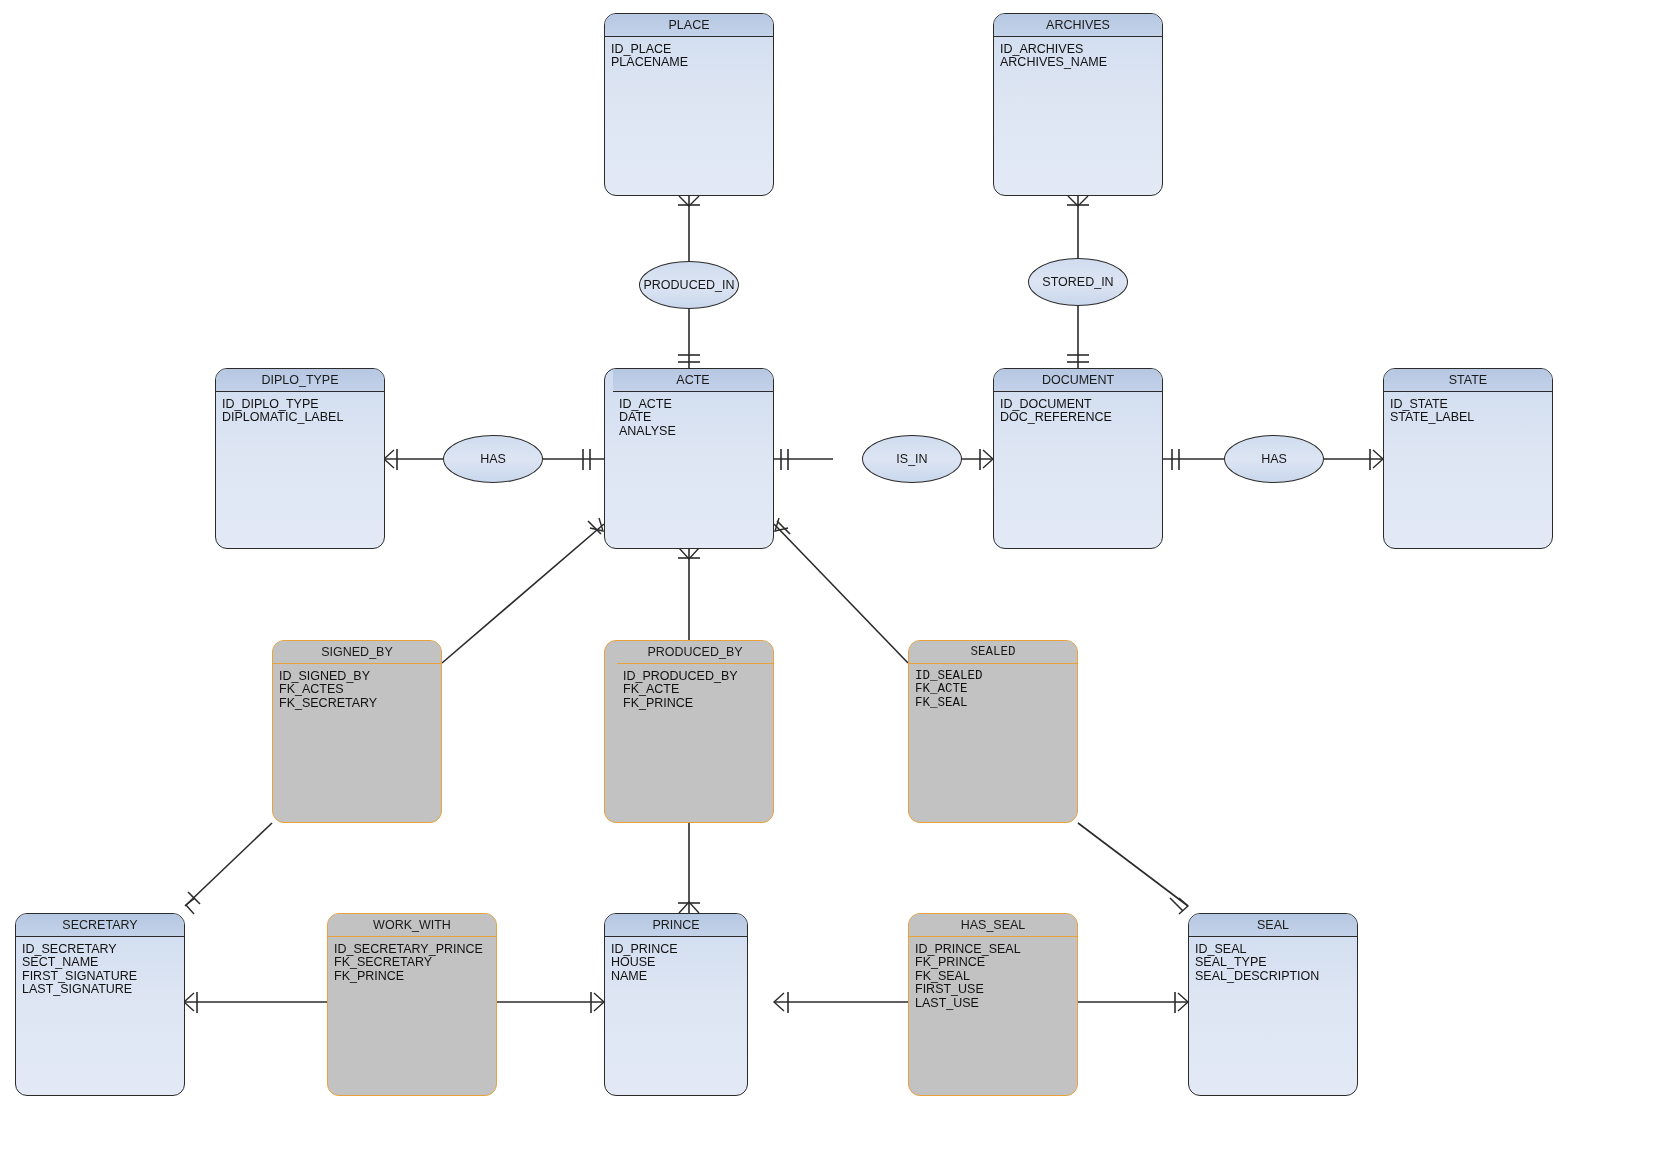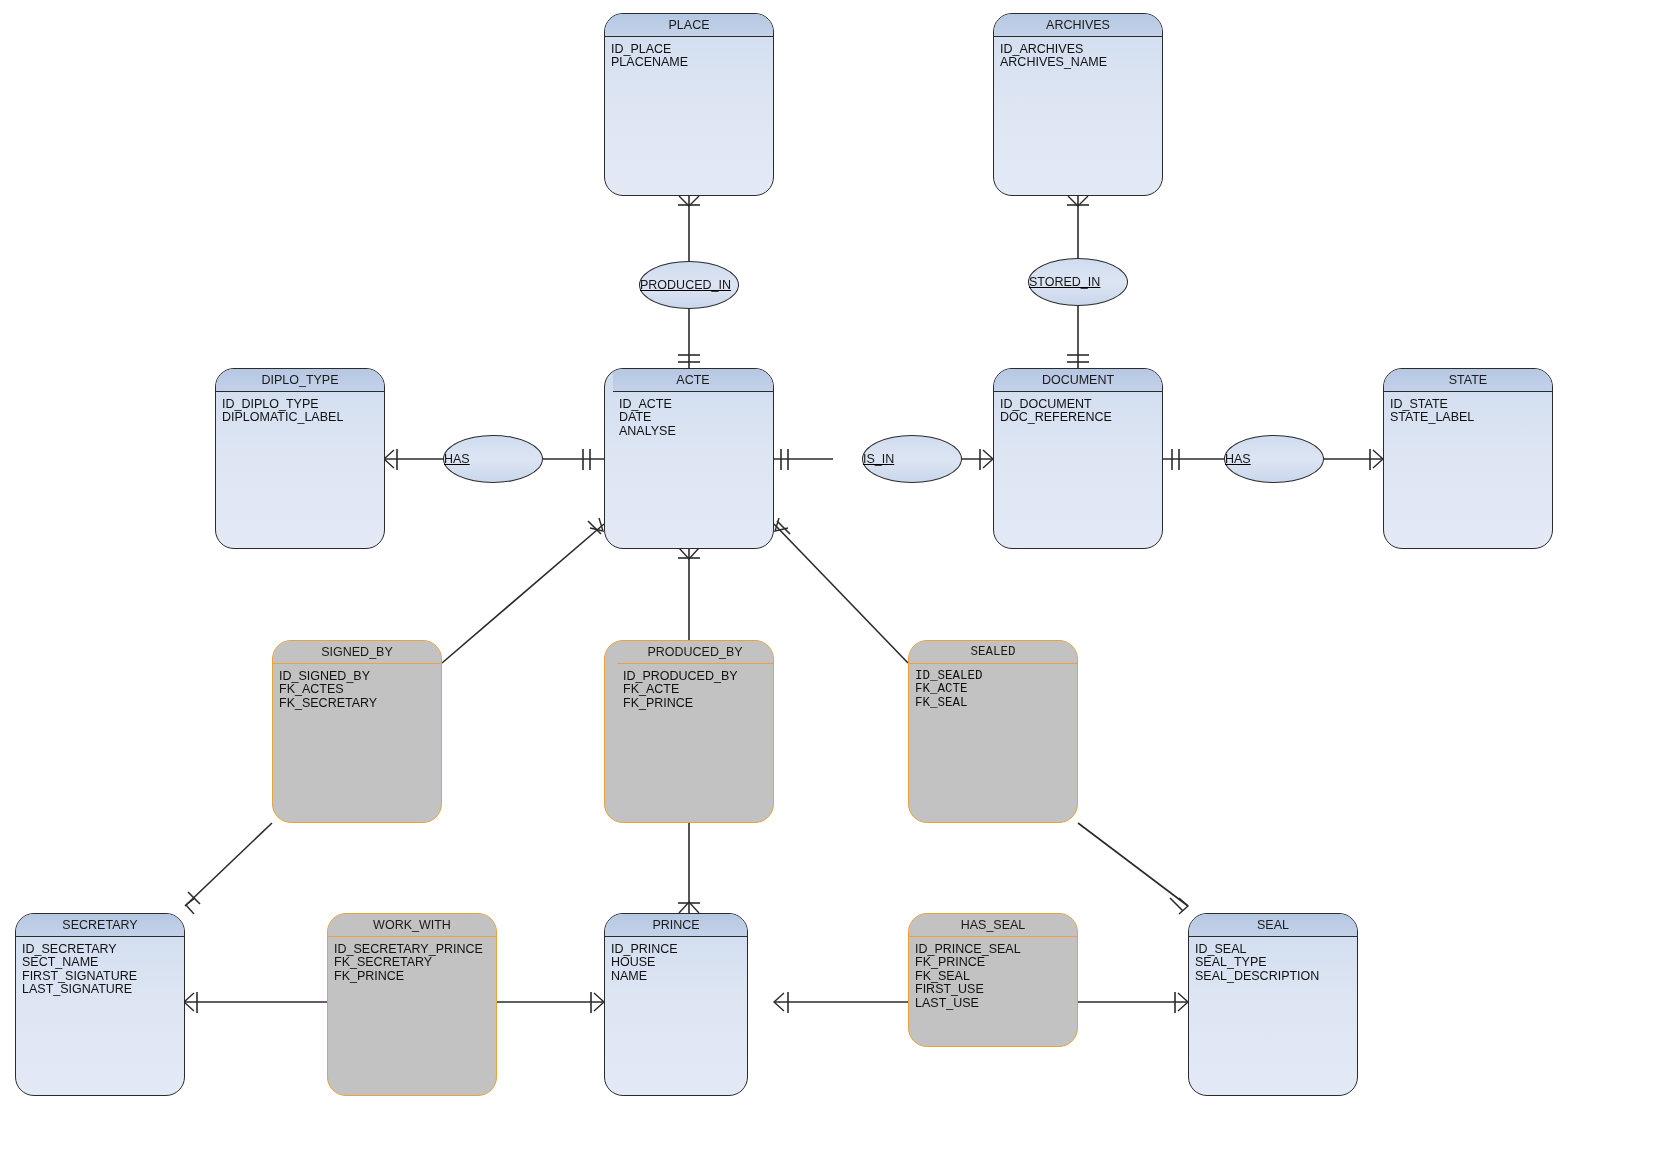--- a/index.html
+++ b/index.html
@@ -1,32 +1,32 @@
 <!DOCTYPE html>
 <html><head>
 <meta charset="utf-8">
 <style>
   html,body{margin:0;padding:0;background:#ffffff;}
   body{font-family:"Liberation Sans","DejaVu Sans",sans-serif;}
   #canvas{position:relative;width:1656px;height:1171px;overflow:hidden;background:#fff;}
   #edges{position:absolute;left:0;top:0;width:1656px;height:1171px;pointer-events:none;}
 
-  .entity{position:absolute;box-sizing:border-box;border:1px solid #2b2b2b;border-radius:19px;
+  .entity{position:absolute;box-sizing:border-box;border:1px solid #2b2b2b;border-radius:12px;
           background:linear-gradient(180deg,#cfdcef 0%,#dde5f3 45%,#e3eaf6 100%);overflow:hidden;}
   .entity .ent-title{height:22px;line-height:22px;text-align:center;font-size:12.5px;color:#1a1a1a;
           background:linear-gradient(180deg,#b6c7e2 0%,#c3d2e9 100%);border-bottom:1px solid #2b2b2b;}
   .entity .ent-attrs{padding:6px 0 0 6px;}
   .entity .attr{font-size:12.5px;line-height:13.4px;color:#111;white-space:nowrap;}
 
   .entity.assoc{border-color:#e8a33d;background:#c2c2c2;}
   .entity.assoc .ent-title{background:#c2c2c2;border-bottom:1px solid #e8a33d;}
 
   .rel{position:absolute;box-sizing:border-box;border:1.3px solid #2b2b2b;border-radius:50%;
        background:linear-gradient(180deg,#cfdcef 0%,#dde5f3 50%,#c9d7ec 100%);
-       display:flex;align-items:center;text-decoration:underline;}
+       display:flex;align-items:center;justify-content:center;}
   .rel span{font-size:12.5px;color:#161616;white-space:nowrap;}
 </style>
 </head>
 <body>
 
 <div id="canvas">
 
   <svg id="edges" viewBox="0 0 1656 1171" xmlns="http://www.w3.org/2000/svg">
     <g stroke="#2b2b2b" stroke-width="1.6" fill="none" shape-rendering="geometricPrecision">
 
@@ -209,21 +209,21 @@
 
   <div class="entity" style="left:604px;top:913px;width:144px;height:183px;">
     <div class="ent-title">PRINCE</div>
     <div class="ent-attrs">
       <div class="attr">ID_PRINCE</div>
       <div class="attr">HOUSE</div>
       <div class="attr">NAME</div>
     </div>
   </div>
 
-  <div class="entity assoc" style="left:908px;top:913px;width:170px;height:134px;">
+  <div class="entity assoc" style="left:908px;top:913px;width:170px;height:183px;">
     <div class="ent-title">HAS_SEAL</div>
     <div class="ent-attrs">
       <div class="attr">ID_PRINCE_SEAL</div>
       <div class="attr">FK_PRINCE</div>
       <div class="attr">FK_SEAL</div>
       <div class="attr">FIRST_USE</div>
       <div class="attr">LAST_USE</div>
     </div>
   </div>
 

